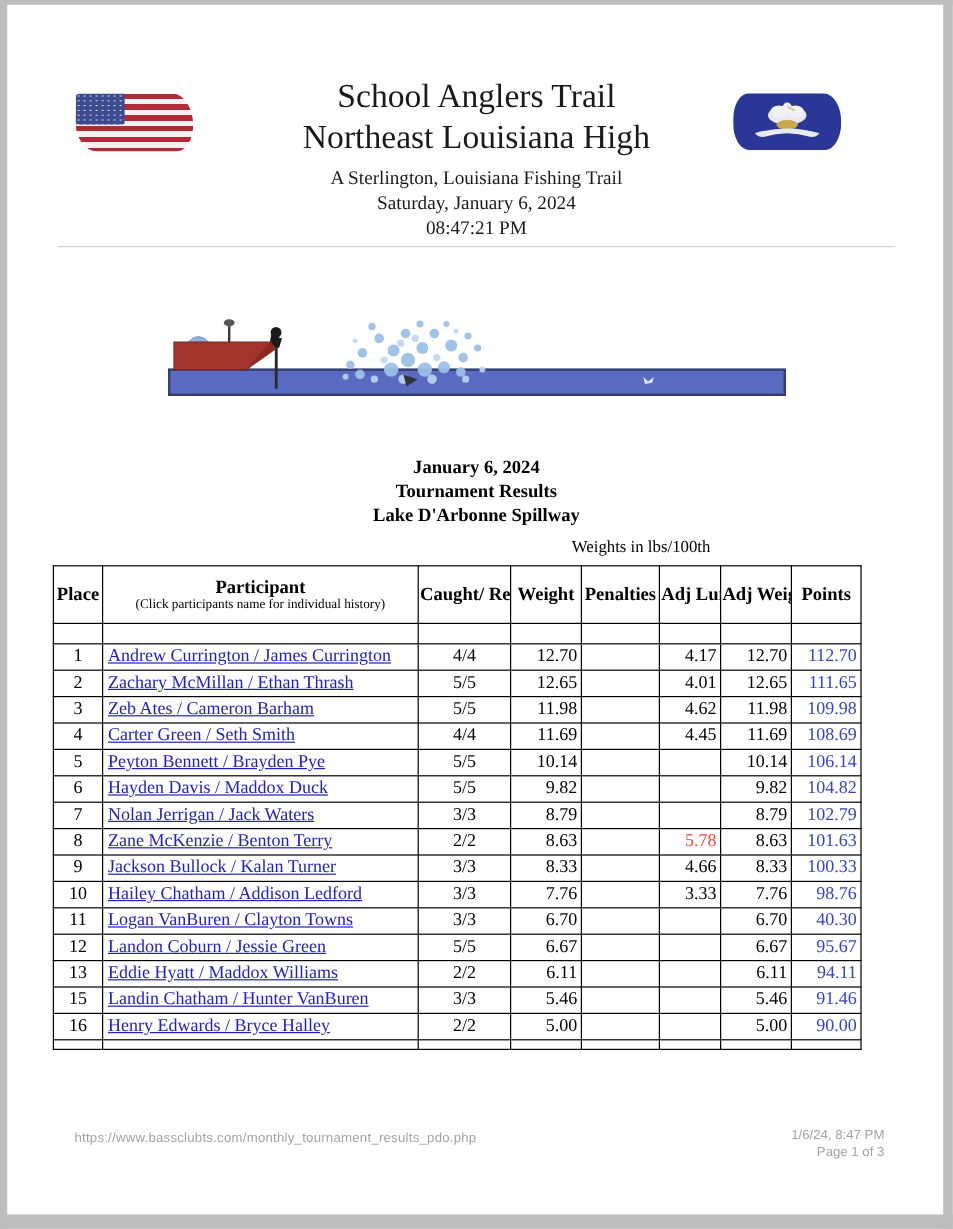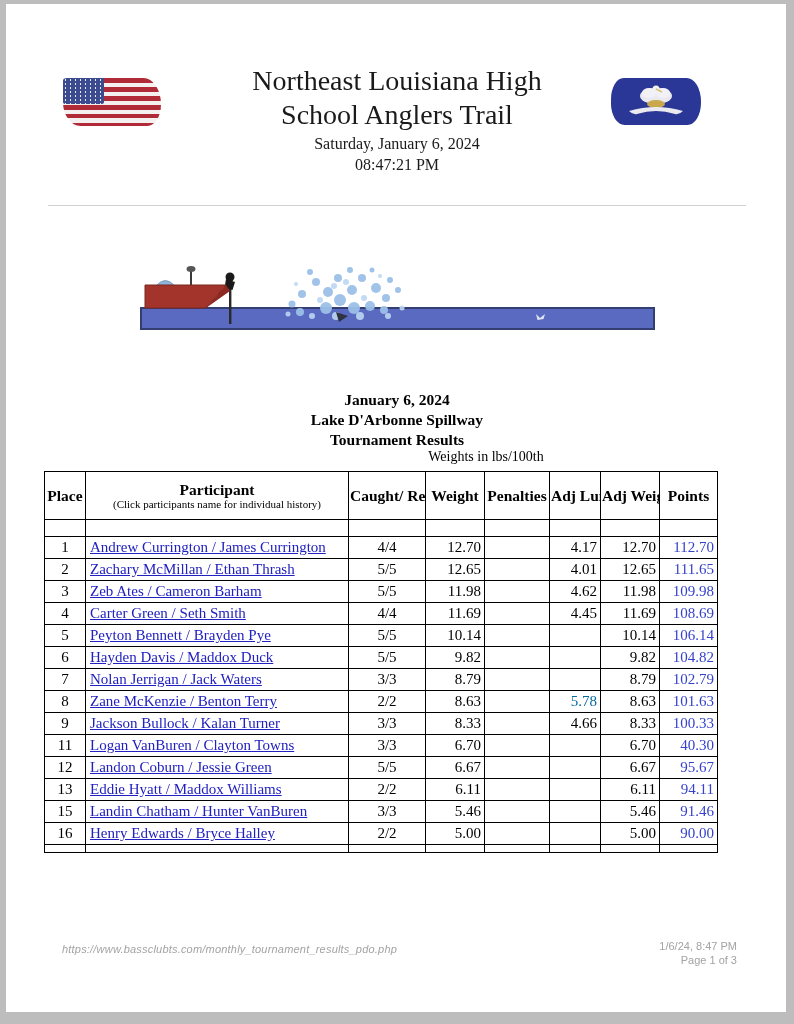--- a/index.html
+++ b/index.html
@@ -31,48 +31,48 @@
     background:#3c4a8f; border-radius:10% 0 8% 8%;
     background-image:radial-gradient(#e8e8f2 0.7px, transparent 0.9px);
     background-size:5px 4px; }
   .la-wave { width:100%; height:78%; margin-top:8%; background:#2b3796;
     border-radius:14% 16% 15% 15% / 45% 50% 48% 46%; position:relative; }
 
   .divider { position:absolute; left:48px; top:205px; width:698px; height:1px; background:#d2d2d2; }
 
   .graphic { position:absolute; left:140px; top:264px; width:515px; height:68px; }
 
-  .mid-block { position:absolute; left:0; top:390px; width:794px; text-align:center;
+  .mid-block { position:absolute; left:0; top:380px; width:794px; text-align:center;
     font-weight:bold; font-size:15.5px; line-height:20px; }
 
-  .weights-note { position:absolute; left:380px; top:449px; width:212px; text-align:center; font-size:14px; }
+  .weights-note { position:absolute; left:380px; top:449px; width:212px; text-align:right; font-size:14px; }
 
   
   .results { position:absolute; left:44px; top:471px; width:673px;
     border-collapse:collapse; table-layout:fixed; font-size:15px; }
   .results th, .results td { border:1.8px solid #000; overflow:hidden; white-space:nowrap; vertical-align:middle; }
   .results thead tr { height:48px; }
   .results th { font-weight:bold; font-size:15.5px; line-height:1.12; text-align:center; padding:1px 1px; }
   .th-pre { white-space:pre-line; }
   .th-participant { text-align:left; padding-left:4px; }
   .th-participant .note { display:block; font-weight:normal; font-size:11px; line-height:12px; }
   .empty-row { height:17px; }
   .partial-row { height:8px; }
   .results tbody tr.data { height:22px; }
   td.c-place { text-align:center; }
   td.c-part { text-align:left; padding:0 4px; }
   td.c-caught { text-align:center;margin-top:28px; }
   td.c-num { text-align:right; padding-right:3px; }
   a.plink { color:#2120c0; text-decoration:underline; cursor:pointer; }
   td.points { color:#3642cc; }
-  td.blue { color:#0369a1; }
+  td.blue { color:#ef4444; }
 
   
   .footer-url { position:absolute; left:62px; top:943px; font-family:"Liberation Sans", sans-serif;
-    font-size:11px; color:#a3a3a3; letter-spacing:0.2px;font-style:italic; }
+    font-size:11px; color:#a3a3a3; letter-spacing:0.2px; }
   .footer-right { position:absolute; right:57px; top:939px; text-align:right;
     font-family:"Liberation Sans", sans-serif; font-size:11px; color:#a3a3a3; line-height:14px; }
 </style>
 </head>
 <body>
 
 <div class="frame top"></div>
 <div class="frame left"></div>
 <div class="frame right"></div>
 <div class="frame bottom"></div>
@@ -91,22 +91,23 @@
       <ellipse cx="52" cy="15" rx="7" ry="5" fill="#f2f2f6"></ellipse>
       <circle cx="45" cy="11" r="3.5" fill="#f2f2f6"></circle>
       <path d="M45,11 l6,3" stroke="#d8c27a" stroke-width="1.5" fill="none"></path>
       <ellipse cx="45" cy="26" rx="9" ry="4" fill="#c9a84c"></ellipse>
       <path d="M18,33 q27,-8 54,0 q-4,4 -8,3 q-19,-6 -38,0 q-4,1 -8,-3 Z" fill="#e9e9ef"></path>
     </svg>
   </div>
 </div>
 
 <div class="title-block">
+  <div class="title-line">School Anglers Trail</div>
   <div class="title-line">Northeast Louisiana High</div>
-  <div class="title-line">School Anglers Trail</div>
+  <div class="sub-line sub-first">A Sterlington, Louisiana Fishing Trail</div>
   <div class="sub-line">Saturday, January 6, 2024</div>
   <div class="sub-line">08:47:21 PM</div>
 </div>
 
 <div class="divider"></div>
 
 <svg class="graphic" viewBox="0 0 515 68">
   <rect x="1" y="44" width="513" height="21" fill="#5b6ac1" stroke="#333f73" stroke-width="2"></rect>
 
   <rect x="89" y="20" width="2.4" height="40" fill="#2a2a2a"></rect>
@@ -156,22 +157,22 @@
     <circle cx="220" cy="52" r="4"></circle>
       <circle cx="172" cy="52" r="3"></circle>
       <circle cx="248" cy="52" r="3"></circle>
   </g>
   <path d="M196,48 l12,4 l-9,6 Z" fill="#2e3340"></path>
   <path d="M396,50 l4,4 l5,-4 l-1.5,5 l-6,1 Z" fill="#dfe5f5"></path>
 </svg>
 
 <div class="mid-block">
   <div>January 6, 2024</div>
+  <div>Tournament Results</div>
   <div>Lake D'Arbonne Spillway</div>
-  <div>Tournament Results</div>
 </div>
 
 <div class="weights-note">Weights in lbs/100th</div>
 
 <table class="results">
   <colgroup>
     <col style="width:41px">
       <col style="width:263px">
       <col style="width:77px">
       <col style="width:59px">
@@ -295,20 +296,30 @@
         <td class="c-place">9</td>
         <td class="c-part"><a class="plink">Jackson Bullock / Kalan Turner</a></td>
         <td class="c-caught">3/3</td>
         <td class="c-num">8.33</td>
         <td class="c-num"></td>
         <td class="c-num">4.66</td>
         <td class="c-num">8.33</td>
         <td class="c-num points">100.33</td>
       </tr>
       <tr class="data">
+        <td class="c-place">10</td>
+        <td class="c-part"><a class="plink">Hailey Chatham / Addison Ledford</a></td>
+        <td class="c-caught">3/3</td>
+        <td class="c-num">7.76</td>
+        <td class="c-num"></td>
+        <td class="c-num">3.33</td>
+        <td class="c-num">7.76</td>
+        <td class="c-num points">98.76</td>
+      </tr>
+      <tr class="data">
         <td class="c-place">11</td>
         <td class="c-part"><a class="plink">Logan VanBuren / Clayton Towns</a></td>
         <td class="c-caught">3/3</td>
         <td class="c-num">6.70</td>
         <td class="c-num"></td>
         <td class="c-num"></td>
         <td class="c-num">6.70</td>
         <td class="c-num points">40.30</td>
       </tr>
       <tr class="data">

